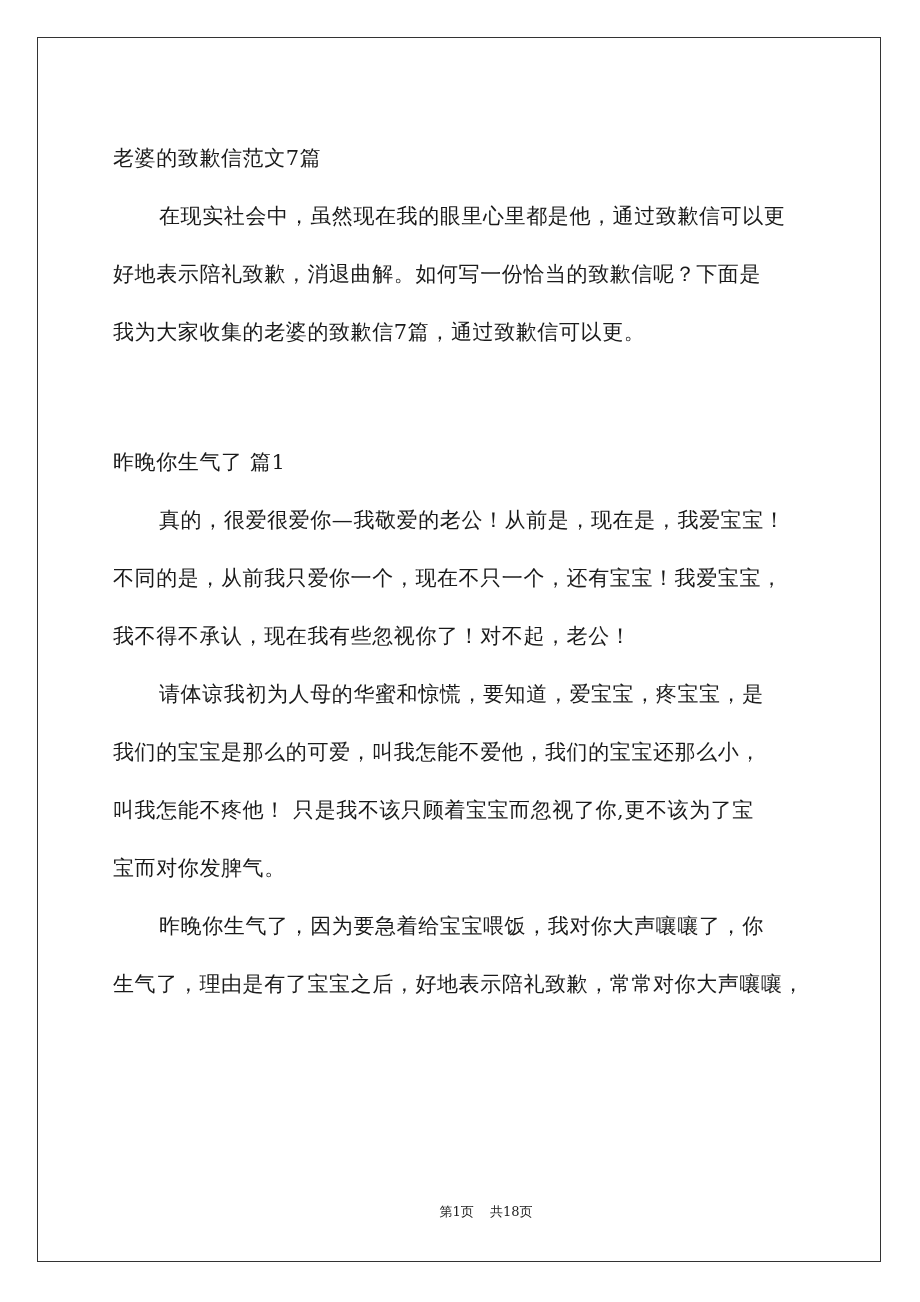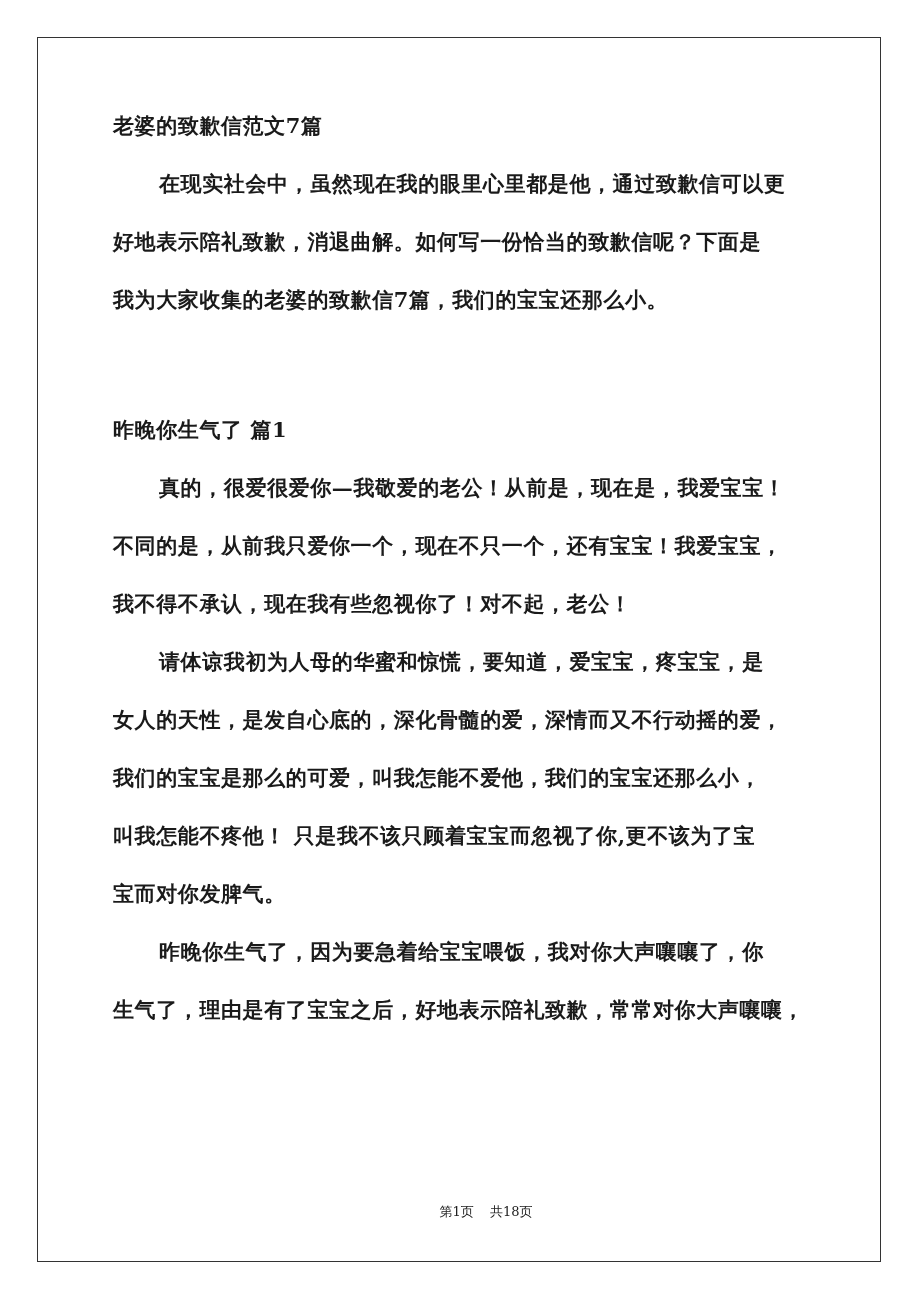--- a/index.html
+++ b/index.html
@@ -20,23 +20,22 @@
       left: 37px;
       top: 37px;
       width: 844px;
       height: 1225px;
       border: 1.5px solid #333333;
       box-sizing: border-box;
     }
     .content {
       position: absolute;
       left: 113px;
-      top: 104px;
+      top: 136px;
       width: 700px;
-      font-weight: bold;
     }
     .line {
       height: 58px;
       line-height: 44px;
       font-size: 21px;
       white-space: nowrap;
       letter-spacing: 0.6px;
     }
     .indent {
       padding-left: 46px;
@@ -62,36 +61,35 @@
 <body>
 
 <div class="page-border"></div>
 
 <div class="content">
   <div class="line">老婆的致歉信范文7篇</div>
 
   <div>
     <div class="line indent">在现实社会中，虽然现在我的眼里心里都是他，通过致歉信可以更</div>
     <div class="line">好地表示陪礼致歉，消退曲解。如何写一份恰当的致歉信呢？下面是</div>
-    <div class="line">我为大家收集的老婆的致歉信7篇，我们的宝宝还那么小。</div>
+    <div class="line">我为大家收集的老婆的致歉信7篇，通过致歉信可以更。</div>
   </div>
 
   <div class="spacer"></div>
 
   <div class="line">昨晚你生气了 篇1</div>
 
   <div>
     <div class="line indent">真的，很爱很爱你—我敬爱的老公！从前是，现在是，我爱宝宝！</div>
     <div class="line">不同的是，从前我只爱你一个，现在不只一个，还有宝宝！我爱宝宝，</div>
     <div class="line">我不得不承认，现在我有些忽视你了！对不起，老公！</div>
   </div>
 
   <div>
     <div class="line indent">请体谅我初为人母的华蜜和惊慌，要知道，爱宝宝，疼宝宝，是</div>
-    <div class="line">女人的天性，是发自心底的，深化骨髓的爱，深情而又不行动摇的爱，</div>
     <div class="line">我们的宝宝是那么的可爱，叫我怎能不爱他，我们的宝宝还那么小，</div>
     <div class="line">叫我怎能不疼他！ 只是我不该只顾着宝宝而忽视了你,更不该为了宝</div>
     <div class="line">宝而对你发脾气。</div>
   </div>
 
   <div>
     <div class="line indent">昨晚你生气了，因为要急着给宝宝喂饭，我对你大声嚷嚷了，你</div>
     <div class="line">生气了，理由是有了宝宝之后，好地表示陪礼致歉，常常对你大声嚷嚷，</div>
   </div>
 </div>

